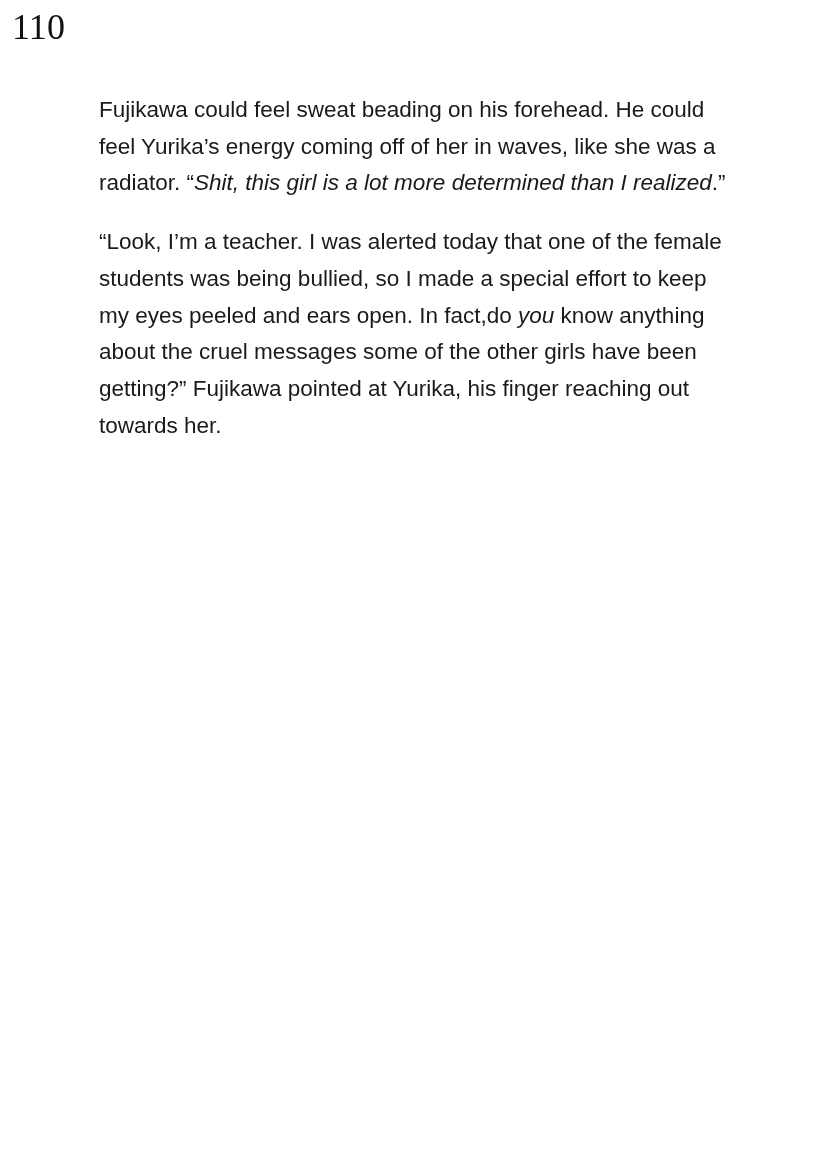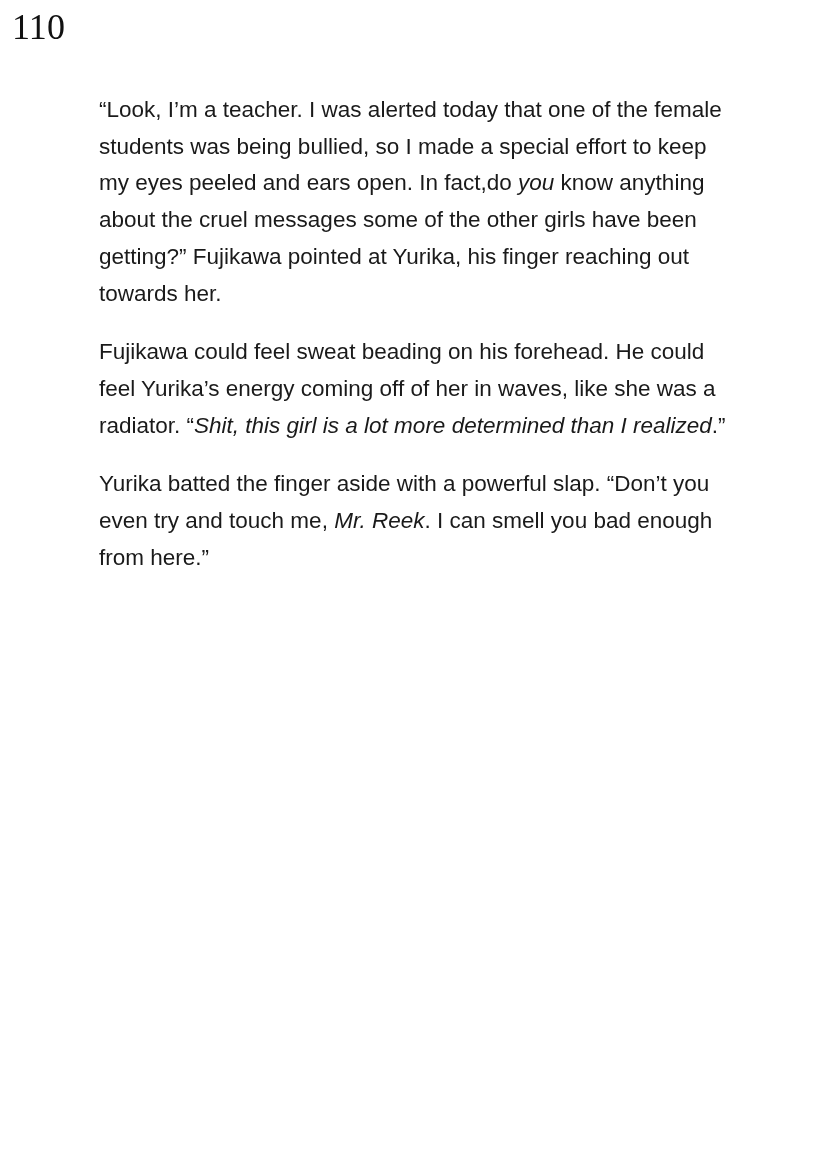--- a/index.html
+++ b/index.html
@@ -51,18 +51,17 @@
   }
 </style>
 </head>
 <body>
 
 <div class="page">
 
   <div class="page-number">110</div>
 
   <div class="body-text">
+    <p class="para"><span>Fujikawa could feel sweat beading on his forehead. He could feel Yurika’s energy coming off of her in waves, like she was a radiator. “</span><em>Shit, this girl is a lot more determined than I realized</em><span>.”</span></p>
     <p class="para"><span>“Look, I’m a teacher. I was alerted today that one of the female students was being bullied, so I made a special effort to keep my eyes peeled and ears open. In fact,do </span><em>you</em><span> know anything about the cruel messages some of the other girls have been getting?” Fujikawa pointed at Yurika, his finger reaching out towards her.</span></p>
-    <p class="para"><span>Fujikawa could feel sweat beading on his forehead. He could feel Yurika’s energy coming off of her in waves, like she was a radiator. “</span><em>Shit, this girl is a lot more determined than I realized</em><span>.”</span></p>
-    <p class="para"><span>Yurika batted the finger aside with a powerful slap. “Don’t you even try and touch me, </span><em>Mr. Reek</em><span>. I can smell you bad enough from here.”</span></p>
   </div>
 
 </div>
 
 </body></html>

